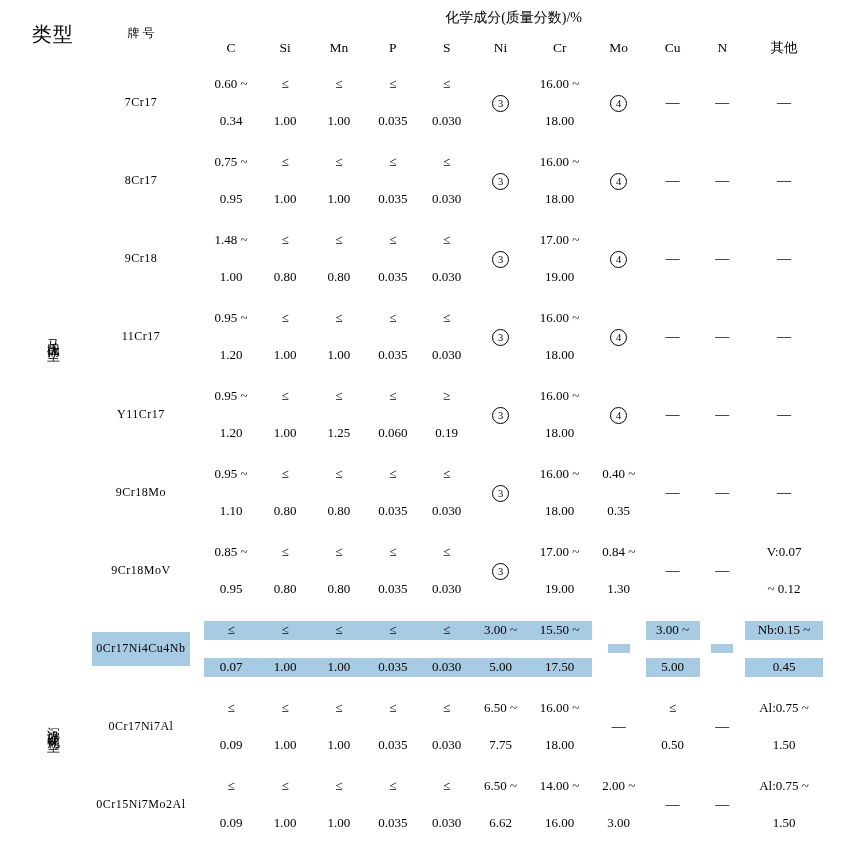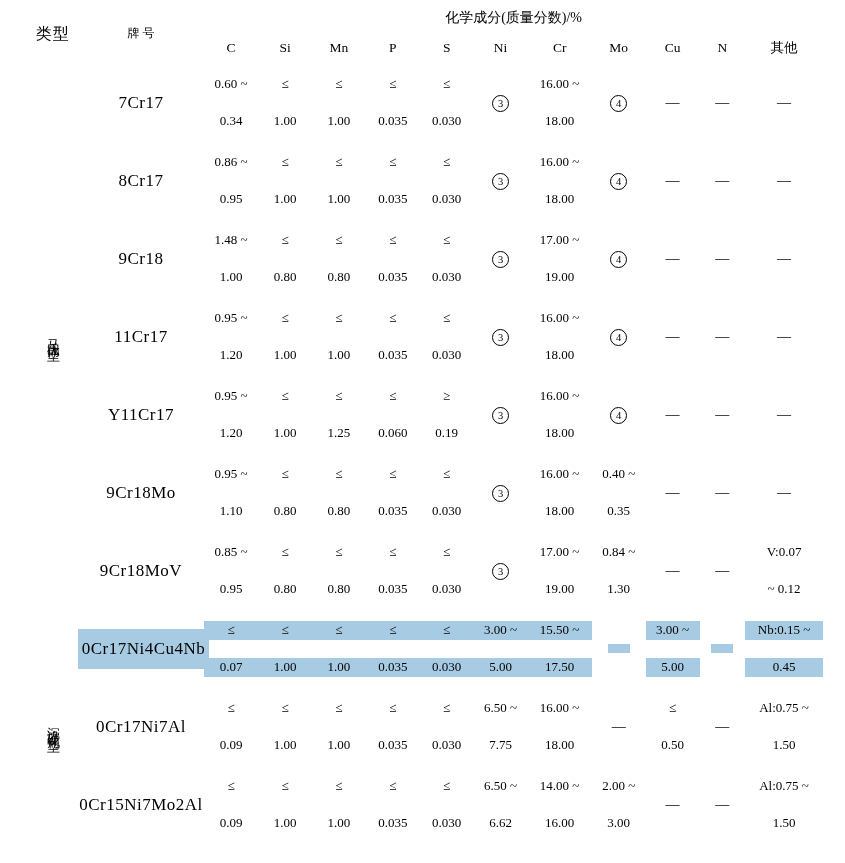--- a/index.html
+++ b/index.html
@@ -37,21 +37,21 @@
   .t-top  { border-top: 1.6px solid #000; }
   .t-bot  { border-bottom: 1.6px solid #000; }
   .t-thin-bot { border-bottom: 1px solid #000; }
   .t-left { border-left: 1.2px solid #000; }
   .t-right { border-right: 1.2px solid #000; }
   .vl { border-left: 1px solid #000; }
 
   
   .hdr-type {
     width: 48px;
-    font-size: 16px;
+    font-size: 20px;
     letter-spacing: 1px;
   }
   .hdr-grade {
     width: 122px;
     font-size: 12px;
   }
   .hdr-chem {
     font-size: 14px;
     height: 28px;
   }
@@ -60,21 +60,21 @@
     font-size: 13.5px;
   }
   .vert {
     writing-mode: vertical-rl;
     text-orientation: upright;
     letter-spacing: 3px;
     display: inline-block;
     line-height: 1.1;
   }
   .grade-cell {
-    font-size: 17px;
+    font-size: 12px;
     letter-spacing: 0.5px;
   }
   .two-line span {
     display: block;
   }
   .row-body td {
     height: 78px;
   }
   .dash { font-size: 14px; }
   .circ {
@@ -156,21 +156,21 @@
           <td class="vl"><span class="two-line"><span>≤</span><br><span>0.030</span></span></td>
           <td class="vl"><span class="circ">3</span></td>
           <td class="vl"><span class="two-line"><span>16.00 ~</span><br><span>18.00</span></span></td>
           <td class="vl"><span class="circ">4</span></td>
           <td class="vl"><span class="dash">—</span></td>
           <td class="vl"><span class="dash">—</span></td>
           <td class="vl t-right"><span class="dash">—</span></td>
         </tr>
         <tr class="row-body">
           <td class="vl grade-cell">8Cr17</td>
-          <td class="vl"><span class="two-line"><span>0.86 ~</span><br><span>0.95</span></span></td>
+          <td class="vl"><span class="two-line"><span>0.75 ~</span><br><span>0.95</span></span></td>
           <td class="vl"><span class="two-line"><span>≤</span><br><span>1.00</span></span></td>
           <td class="vl"><span class="two-line"><span>≤</span><br><span>1.00</span></span></td>
           <td class="vl"><span class="two-line"><span>≤</span><br><span>0.035</span></span></td>
           <td class="vl"><span class="two-line"><span>≤</span><br><span>0.030</span></span></td>
           <td class="vl"><span class="circ">3</span></td>
           <td class="vl"><span class="two-line"><span>16.00 ~</span><br><span>18.00</span></span></td>
           <td class="vl"><span class="circ">4</span></td>
           <td class="vl"><span class="dash">—</span></td>
           <td class="vl"><span class="dash">—</span></td>
           <td class="vl t-right"><span class="dash">—</span></td>

